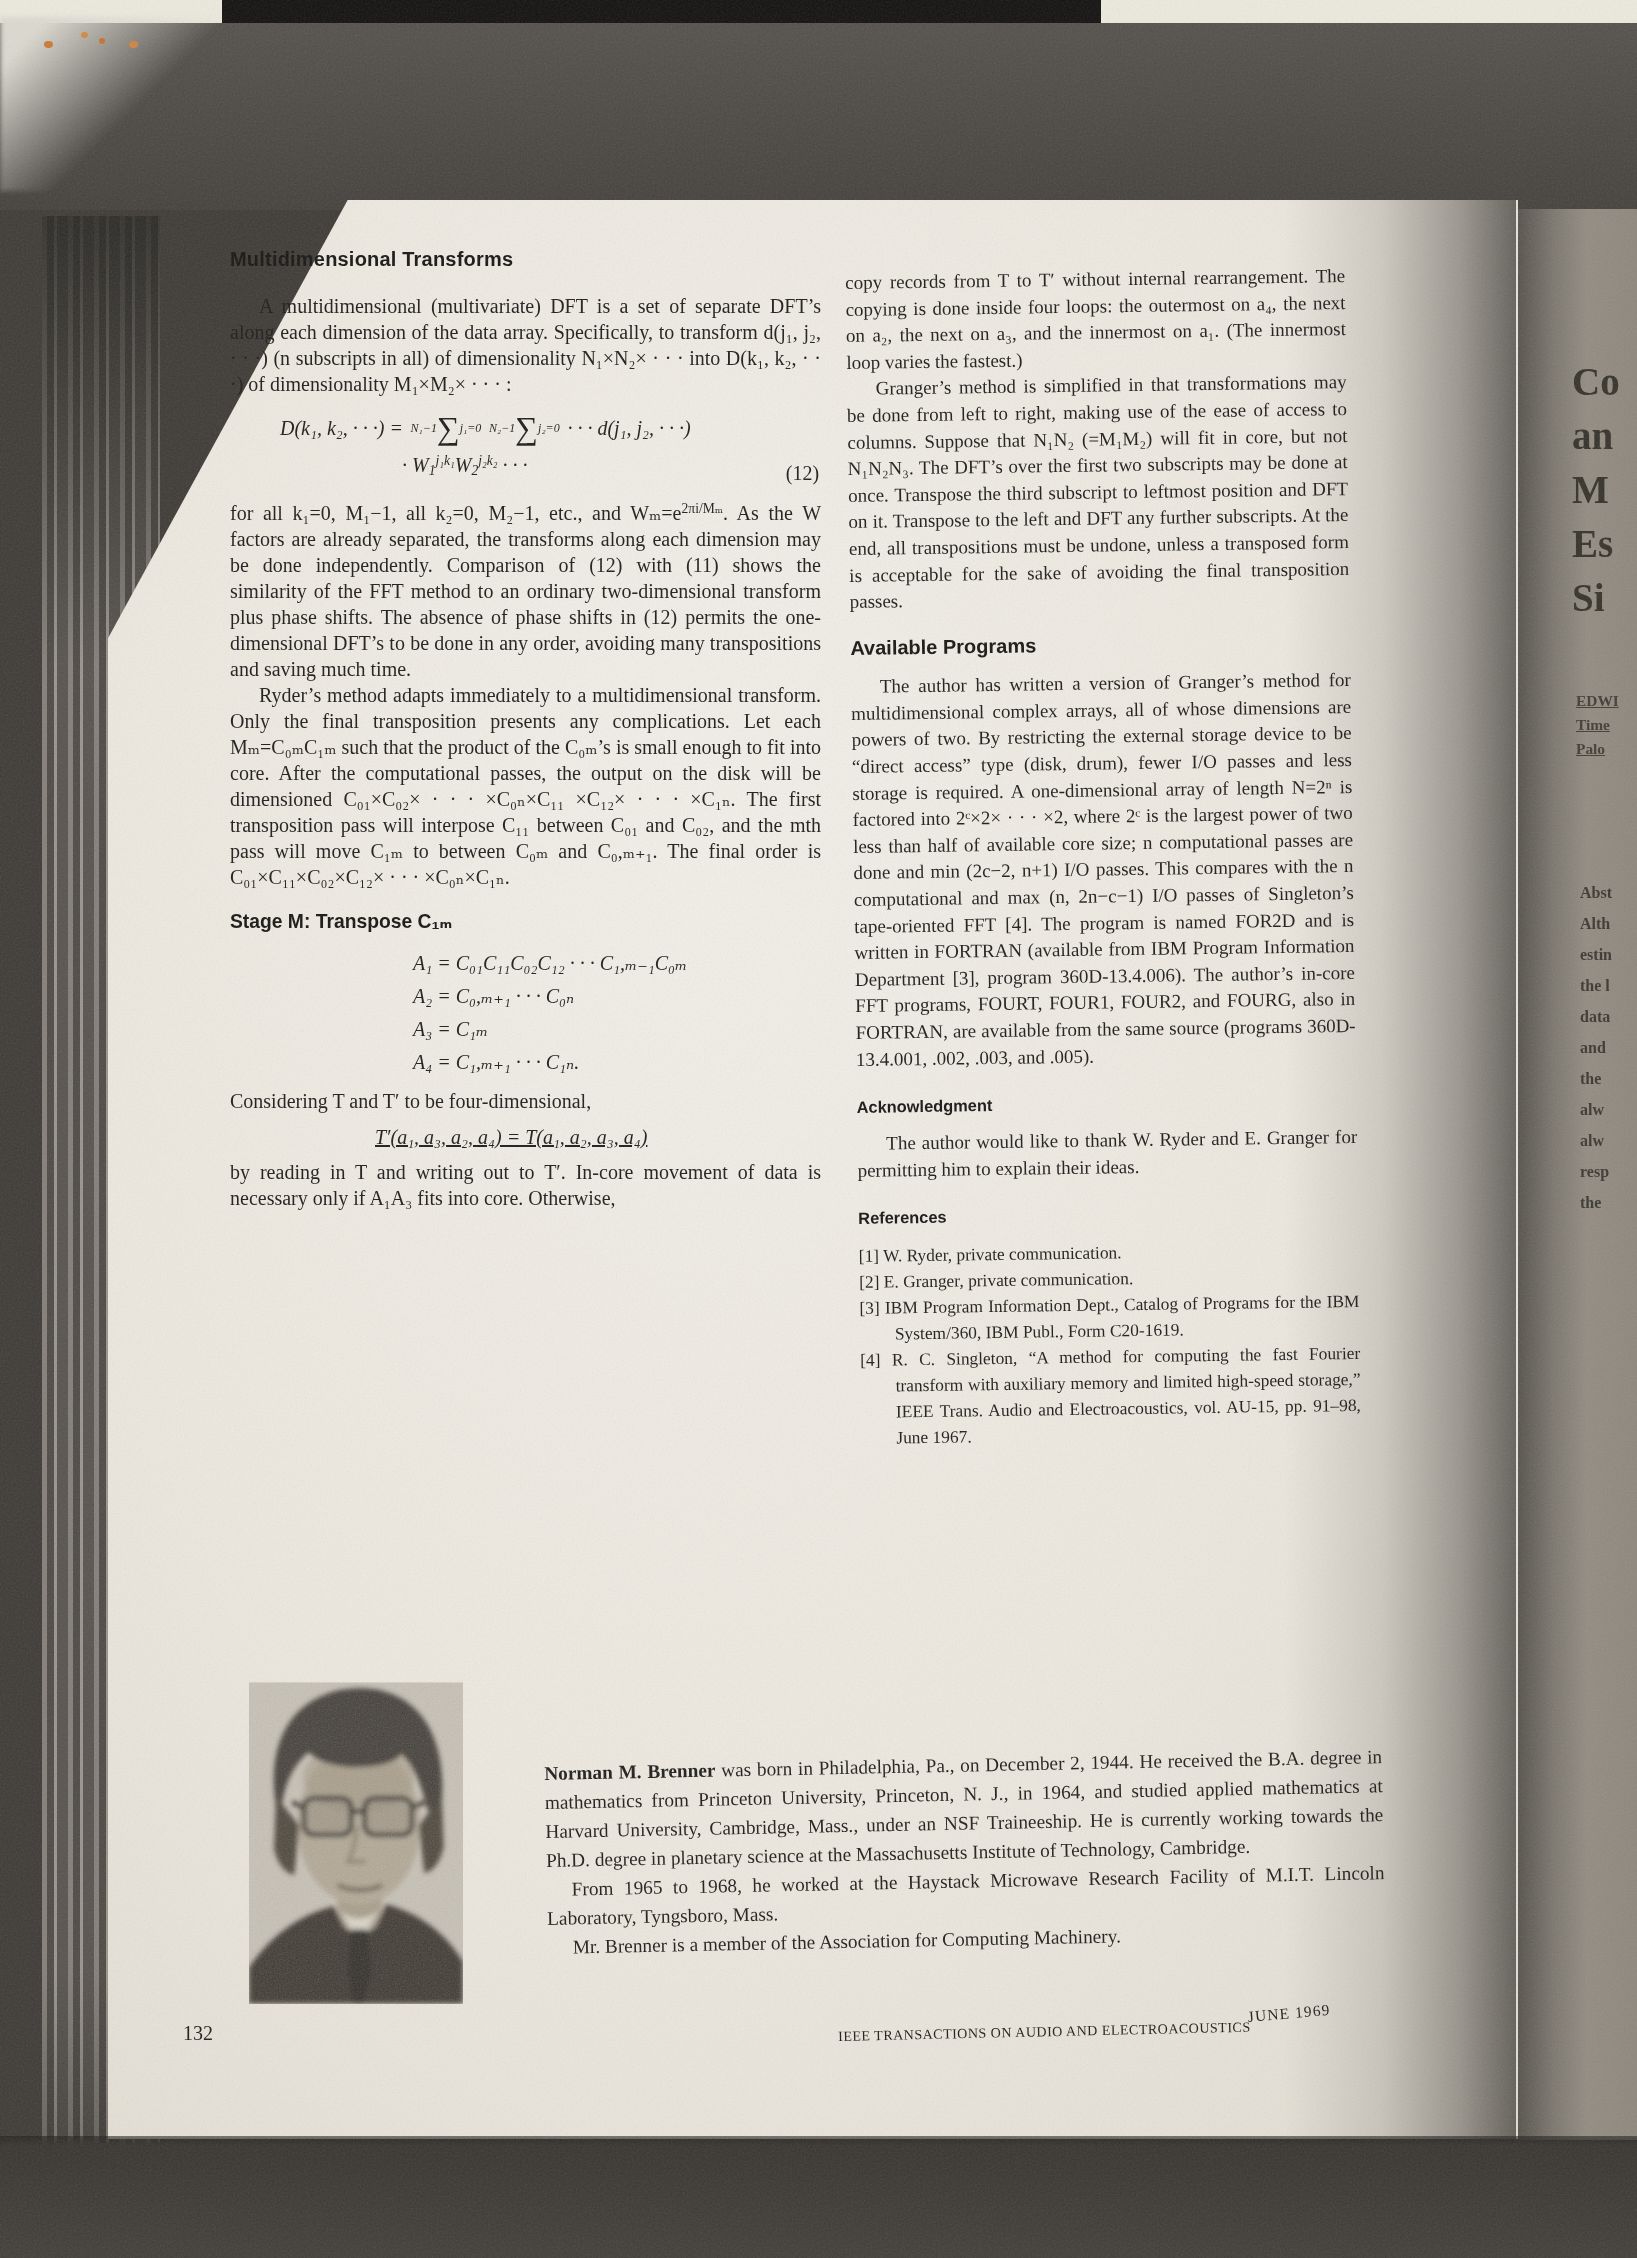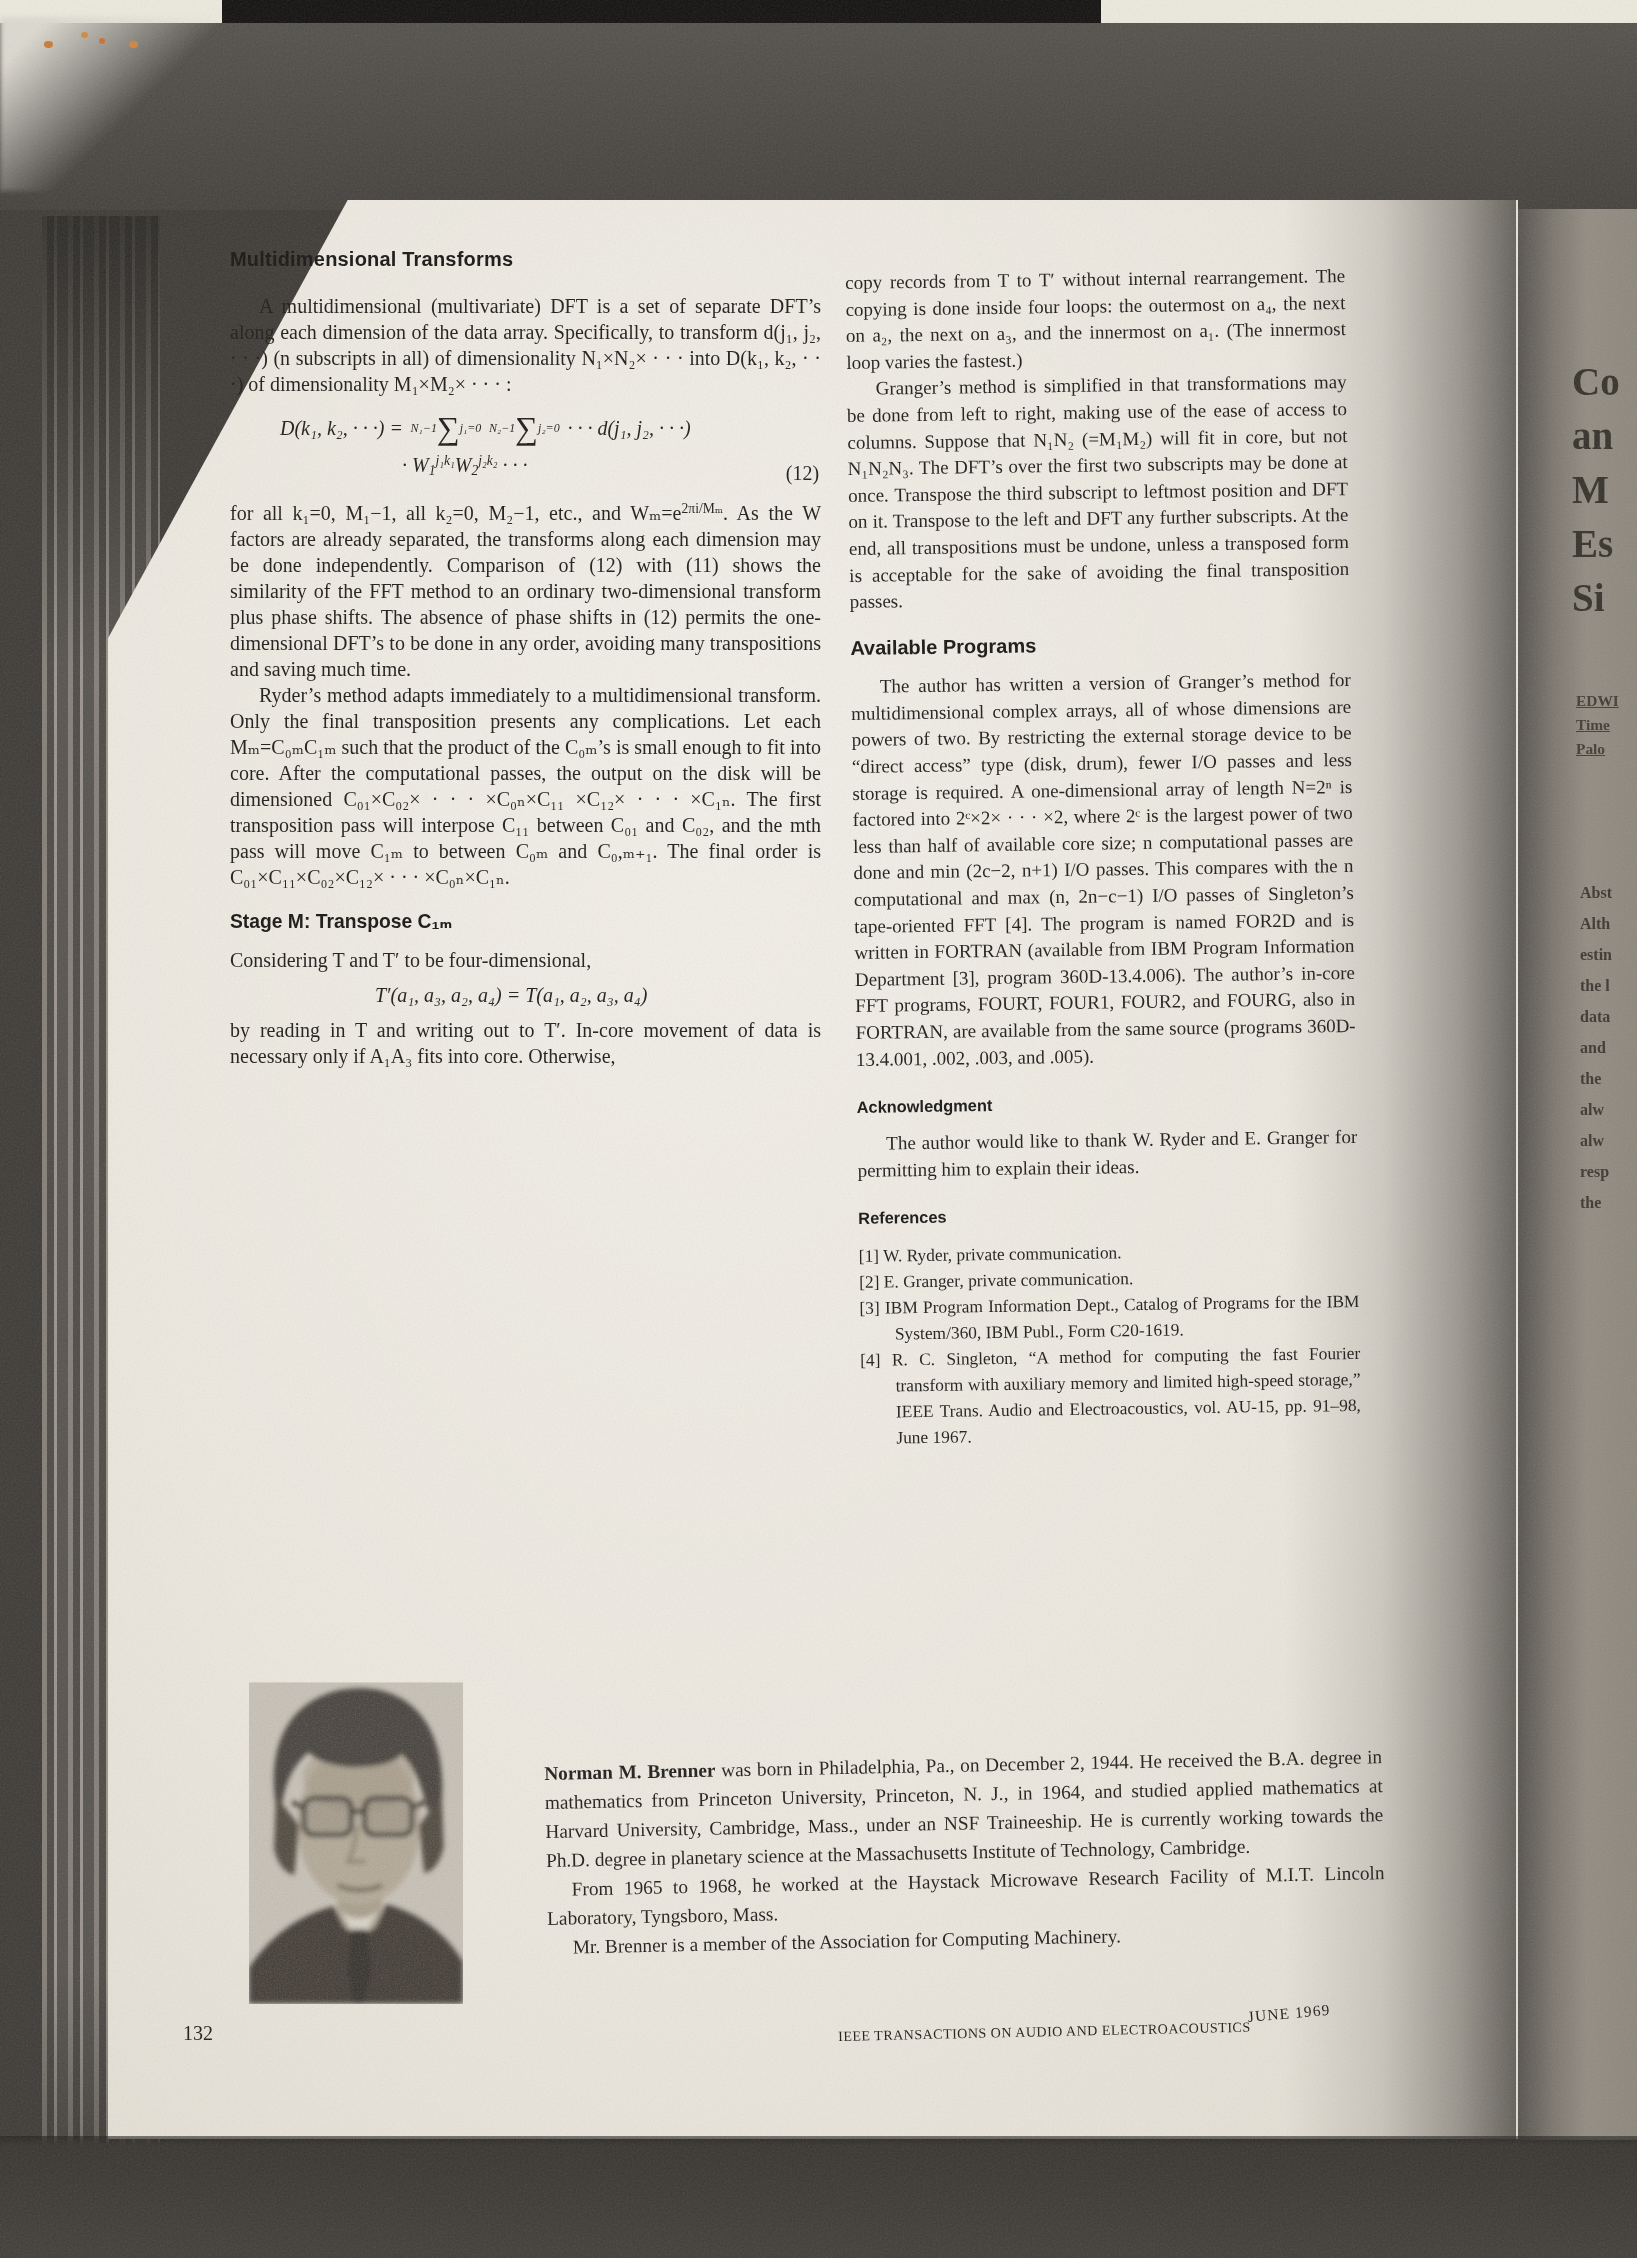--- a/index.html
+++ b/index.html
@@ -46,21 +46,21 @@
   .sb{font-size:68%;vertical-align:-.25em;}
   
   .eq12{position:relative;margin:15.4px 0 11.6px 0;font-style:italic;}
   .eq-line1{display:flex;align-items:center;gap:7.7px;padding-left:50px;}
   .sum{display:inline-flex;flex-direction:row;align-items:center;font-size:12px;line-height:1.1;}
   .sum .sig{font-size:32px;line-height:1;font-style:normal;}
   .eq-line2{display:block;margin:3.9px 0 0 172px;}
   .eq-num{position:absolute;right:1.9px;top:48px;font-style:normal;}
   
   .eqa{margin:11.6px 0 9.7px 183px;font-style:italic;font-size:20px;line-height:33px;}
-  .eqt{margin:9.7px 0 8.7px 145px;font-style:italic;}
+  .eqt{margin:9.7px 0 8.7px 145px;font-style:italic;text-decoration:underline;}
   
   #bio{left:544px;top:1759px;width:838px;z-index:5;font-size:19.3px;line-height:29px;text-align:justify;
     transform:rotate(-1.15deg);transform-origin:0 0;color:#201f1b;}
   #bio .name{font-weight:700;}
   #bio .c{text-indent:25px;}
   
   #folio{left:183px;top:2022px;z-index:5;font-size:20px;}
   #journal-line{left:838px;top:2029px;z-index:5;font-size:14px;letter-spacing:0.5px;transform:rotate(-1.3deg);transform-origin:0 0;}
   #issue-date{left:1247px;top:2008px;z-index:5;font-size:15.4px;letter-spacing:1.2px;transform:rotate(-5deg);transform-origin:0 0;}
   
@@ -138,20 +138,26 @@
       <span class="eq-line2">
         <span>· W</span><span class="sb">1</span><span class="sp">j₁k₁</span><span>W</span><span class="sb">2</span><span class="sp">j₂k₂</span><span> · · ·</span>
       </span>
       <span class="eq-num">(12)</span>
     </div>
 
     <p><span>for all k₁=0, M₁−1, all k₂=0, M₂−1, etc., and Wₘ=e</span><span class="sp">2πi/Mₘ</span><span>. As the W factors are already separated, the transforms along each dimension may be done independently. Comparison of (12) with (11) shows the similarity of the FFT method to an ordinary two-dimensional transform plus phase shifts. The absence of phase shifts in (12) permits the one-dimensional DFT’s to be done in any order, avoiding many transpositions and saving much time.</span></p>
     <p class="ind">Ryder’s method adapts immediately to a multidimensional transform. Only the final transposition presents any complications. Let each Mₘ=C₀ₘC₁ₘ such that the product of the C₀ₘ’s is small enough to fit into core. After the computational passes, the output on the disk will be dimensioned C₀₁×C₀₂× · · · ×C₀ₙ×C₁₁ ×C₁₂× · · · ×C₁ₙ. The first transposition pass will interpose C₁₁ between C₀₁ and C₀₂, and the mth pass will move C₁ₘ to between C₀ₘ and C₀,ₘ₊₁. The final order is C₀₁×C₁₁×C₀₂×C₁₂× · · · ×C₀ₙ×C₁ₙ.</p>
 
     <h4 class="h-sans stage-h">Stage M: Transpose C₁ₘ</h4>
+    <div class="eqa">
+      <div>A₁ = C₀₁C₁₁C₀₂C₁₂ · · · C₁,ₘ₋₁C₀ₘ</div>
+      <div>A₂ = C₀,ₘ₊₁ · · · C₀ₙ</div>
+      <div>A₃ = C₁ₘ</div>
+      <div>A₄ = C₁,ₘ₊₁ · · · C₁ₙ.</div>
+    </div>
     <p>Considering T and T′ to be four-dimensional,</p>
     <div class="eqt">T′(a₁, a₃, a₂, a₄) = T(a₁, a₂, a₃, a₄)</div>
     <p>by reading in T and writing out to T′. In-core movement of data is necessary only if A₁A₃ fits into core. Otherwise,</p>
   </div>
 
   <div class="layer" id="col-right">
     <p>copy records from T to T′ without internal rearrangement. The copying is done inside four loops: the outermost on a₄, the next on a₂, the next on a₃, and the innermost on a₁. (The innermost loop varies the fastest.)</p>
     <p class="ind">Granger’s method is simplified in that transformations may be done from left to right, making use of the ease of access to columns. Suppose that N₁N₂ (=M₁M₂) will fit in core, but not N₁N₂N₃. The DFT’s over the first two subscripts may be done at once. Transpose the third subscript to leftmost position and DFT on it. Transpose to the left and DFT any further subscripts. At the end, all transpositions must be undone, unless a transposed form is acceptable for the sake of avoiding the final transposition passes.</p>
     <h3 class="h-sans prog-h">Available Programs</h3>
     <p class="ind">The author has written a version of Granger’s method for multidimensional complex arrays, all of whose dimensions are powers of two. By restricting the external storage device to be “direct access” type (disk, drum), fewer I/O passes and less storage is required. A one-dimensional array of length N=2ⁿ is factored into 2ᶜ×2× · · · ×2, where 2ᶜ is the largest power of two less than half of available core size; n computational passes are done and min (2c−2, n+1) I/O passes. This compares with the n computational and max (n, 2n−c−1) I/O passes of Singleton’s tape-oriented FFT [4]. The program is named FOR2D and is written in FORTRAN (available from IBM Program Information Department [3], program 360D-13.4.006). The author’s in-core FFT programs, FOURT, FOUR1, FOUR2, and FOURG, also in FORTRAN, are available from the same source (programs 360D-13.4.001, .002, .003, and .005).</p>

